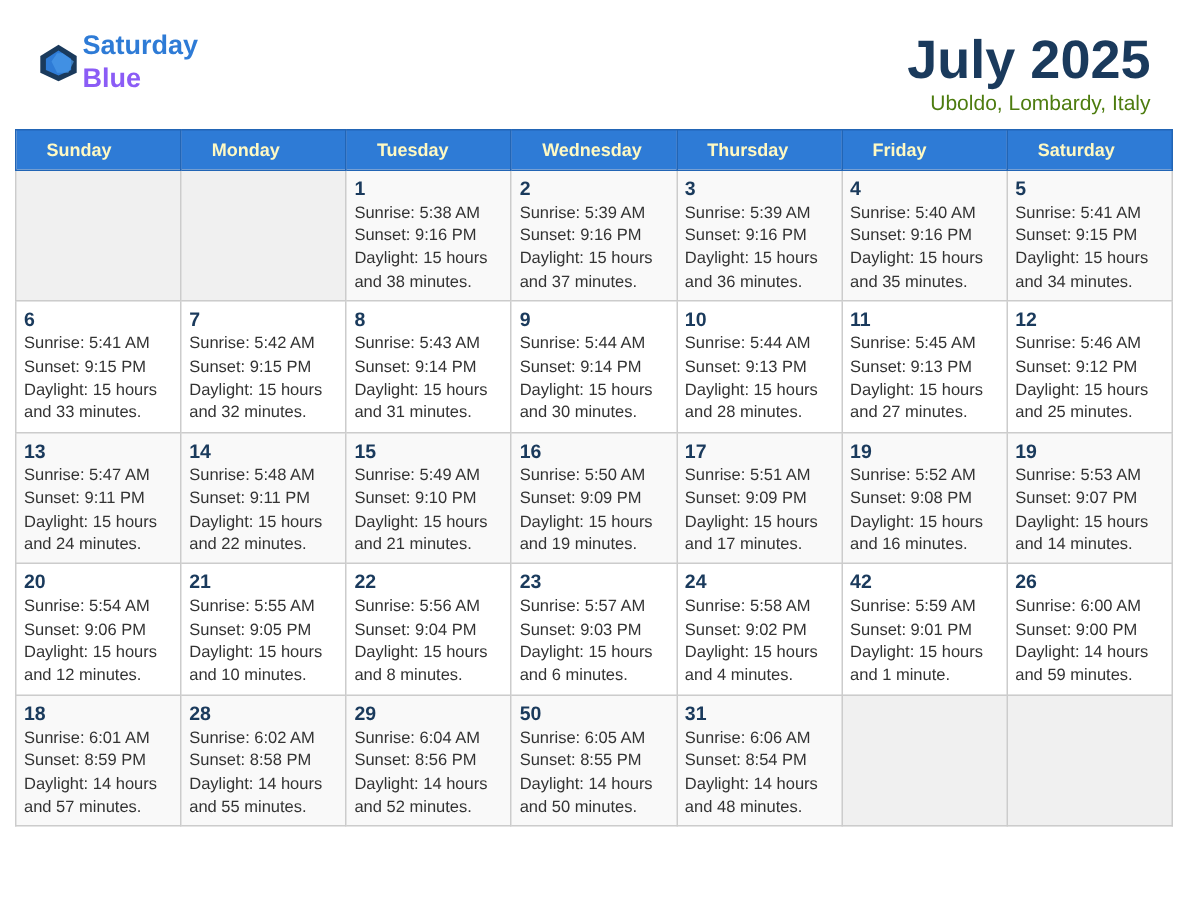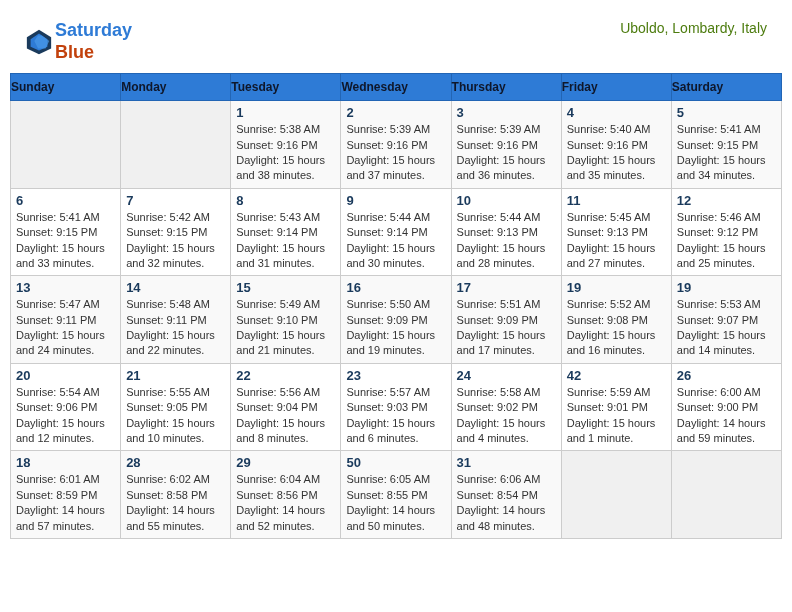--- a/index.html
+++ b/index.html
@@ -48,22 +48,22 @@
       color: #4d7c0f;
     }
     .calendar {
       width: 100%;
       border-collapse: collapse;
       margin-top: 5px;
       font-size: 11px;
     }
     .calendar thead th {
       background-color: #2e7bd6;
-      color: #0f172a;
-      padding: 6px 0;
+      color: #fef9c3;
+      padding: 6px 20px;
       text-align: left;
       font-size: 12px;
       font-weight: bold;
       border: 1px solid #2265b5;
     }
     .calendar tbody td {
       border: 1px solid #ccc;
       vertical-align: top;
       padding: 4px 5px;
       width: 110px;
@@ -97,24 +97,25 @@
 
 <div class="header">
   <div class="logo">
     <svg class="logo-icon" viewBox="0 0 30 30">
       <polygon points="15,2 28,10 28,22 15,28 2,22 2,10" fill="#1a3a5c"></polygon>
       <polygon points="15,6 24,12 24,20 15,24 6,20 6,12" fill="#2e7bd6"></polygon>
       <polygon points="18,8 26,14 22,22 14,22 10,14 14,8" fill="#4a9ae8" opacity="0.7"></polygon>
     </svg>
     <div class="logo-text">
       <div><span>Saturday</span></div>
-      <div style="color:#c2410c">Blue</div>
+      <div style="color:#8b5cf6">Blue</div>
     </div>
   </div>
   <div class="title-section">
+    <div class="month-title">July 2025</div>
     <div class="location">Uboldo, Lombardy, Italy</div>
   </div>
 </div>
 
 <table class="calendar">
   <thead>
     <tr id="weekday-header">
     <th>Sunday</th>
         <th>Monday</th>
         <th>Tuesday</th>

